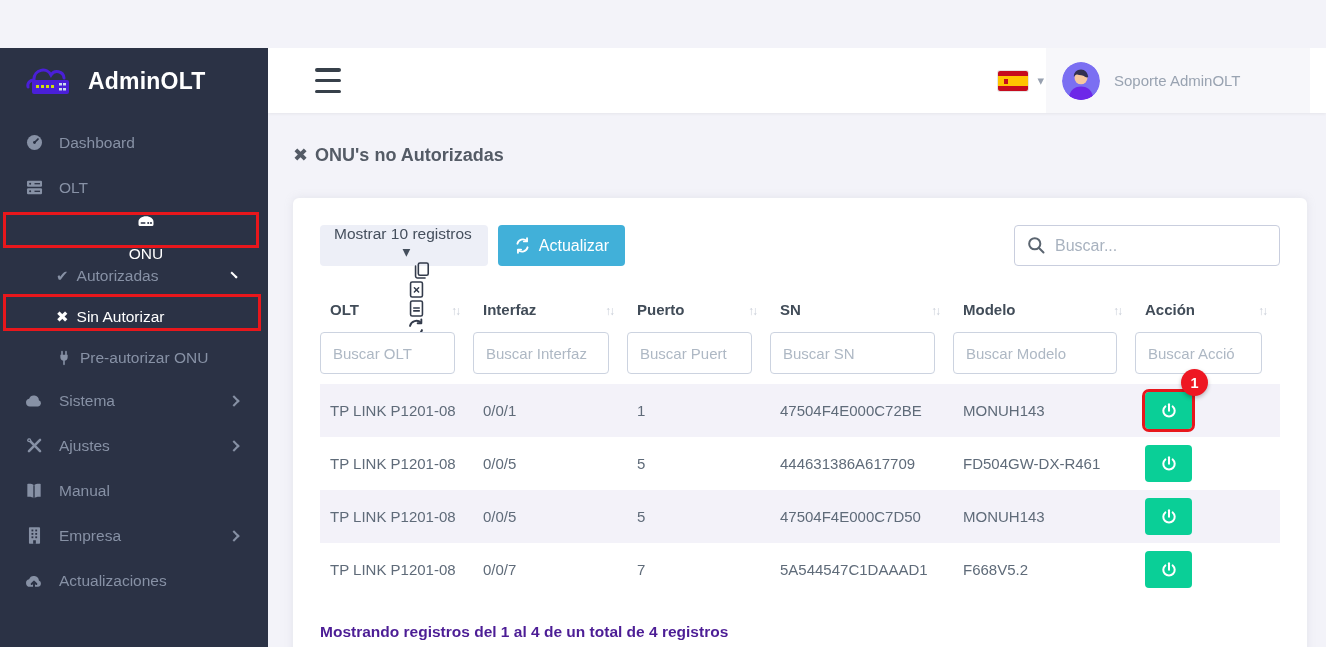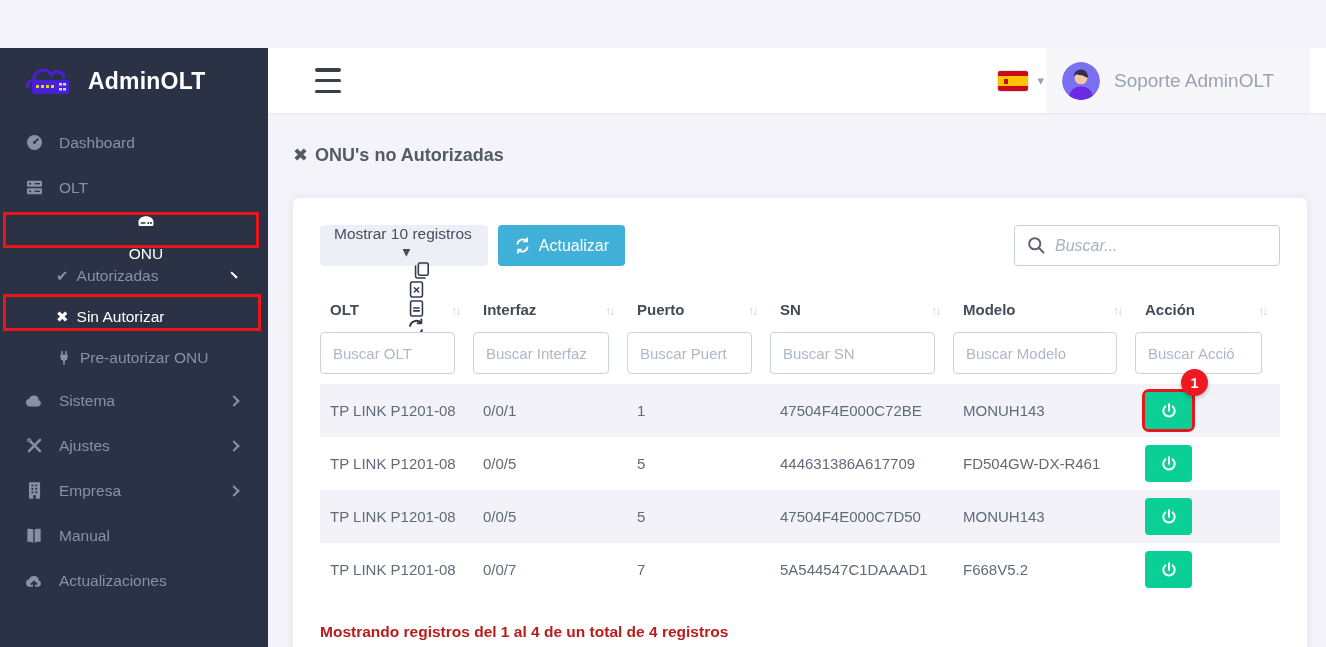--- a/index.html
+++ b/index.html
@@ -29,53 +29,53 @@
   
   .topbar { position:absolute; left:268px; top:0; width:1058px; height:65px; background:#fff; box-shadow:0 1px 3px rgba(0,0,0,.06); z-index:4; }
   .hamburger { position:absolute; left:47px; top:20px; width:26px; height:25px; display:flex; flex-direction:column; justify-content:space-between; cursor:pointer; }
   .hamburger span { display:block; height:3.5px; background:#37404a; border-radius:2px; }
   .lang { position:absolute; right:282px; top:0; height:65px; display:flex; align-items:center; gap:9px; cursor:pointer; }
   .flag { position:relative; width:30px; height:20px; border-radius:2px; background:linear-gradient(180deg,#c60b1e 0 25%,#ffc400 25% 75%,#c60b1e 75% 100%); box-shadow:0 0 0 1px rgba(0,0,0,.1); }
   .flag i { position:absolute; left:6px; top:8px; width:4px; height:5px; background:#c60b1e; }
   .caret { color:#98a1b0; font-size:13px; }
   .user-panel { position:absolute; right:16px; top:0; width:264px; height:65px; background:#f7f7fa; display:flex; align-items:center; gap:14px; padding-left:16px; cursor:pointer; }
   .avatar { width:38px; height:38px; border-radius:50%; overflow:hidden; flex:0 0 auto; }
-  .user-name { color:#99a3b1; font-size:19px; }
+  .user-name { color:#99a3b1; font-size:15px; }
 
   
   .main { position:absolute; left:268px; top:65px; width:1058px; height:582px; background:#f3f3f9; }
   .page-title { position:absolute; left:25px; top:31px; display:flex; align-items:center; gap:7px; color:#545b66; font-size:18px; font-weight:700; }
   .card { position:absolute; left:25px; top:85px; width:1014px; height:585px; background:#fff; border-radius:6px; box-shadow:0 0 10px rgba(154,161,171,.18); padding:27px 27px 0 27px; }
 
   .toolbar { display:flex; align-items:center; height:41px; }
   .length-group { display:flex; align-items:center; height:41px; background:#edeff7; border-radius:4px; padding:0 16px 0 14px; color:#454f5d; font-size:15.5px;flex-direction:column; }
   .length-label { cursor:pointer; }
   .length-caret { margin-left:7px; color:#454f5d; cursor:pointer; }
   .tool-icon { margin-left:27px; color:#333b4b; cursor:pointer; display:flex; align-items:center; }
   .tool-icon.first { margin-left:38px; }
   .btn-update { margin-left:10px; height:41px; display:flex; align-items:center; gap:8px; background:#41b0d9; color:#fff; border:none; border-radius:4px; padding:0 16px; font-size:16px; font-family:inherit; cursor:pointer; }
   .search-box { margin-left:auto; position:relative; width:266px; height:41px; }
-  .search-box input { width:100%; height:100%; border:1px solid #c9cede; border-radius:4px; padding:0 10px 0 40px; font-size:16px; color:#5f6b79; font-family:inherit; outline:none;font-style:italic; }
+  .search-box input { width:100%; height:100%; border:1px solid #c9cede; border-radius:4px; padding:0 10px 0 40px; font-size:16px; color:#5f6b79; font-family:inherit; outline:none; }
   .search-box input::placeholder { color:#a8b2bf; }
   .search-box .s-icon { position:absolute; left:12px; top:10px; color:#5b6570; }
 
   table.dt { margin-top:21px; width:960px; border-collapse:collapse; table-layout:fixed; }
   .dt th { height:45px; text-align:left; padding:0 14px 0 10px; color:#414c58; font-size:15px; font-weight:700; vertical-align:middle; cursor:pointer; }
   .sort { float:right; color:#c9ced8; font-size:12px; letter-spacing:-2px; font-weight:400; margin-top:3px; }
   .filter-row td { height:52px; padding:0 10px 8px 0; vertical-align:top; }
   .filter-row input { width:calc(100% - 8px); height:42px; border:1px solid #ccd3e0; border-radius:4px; padding:0 12px; font-size:15px; color:#737373; font-family:inherit; outline:none; background:#fff; }
   .filter-row input::placeholder { color:#aeb8c4; }
   .dt tbody td { height:53px; padding:0 10px; color:#5f6b79; font-size:15px; vertical-align:middle; }
   .dt tbody tr:nth-child(odd) { background:#f3f2f9; }
   .btn-power { position:relative; width:47px; height:37px; background:#0acf97; border:none; border-radius:4px; display:flex; align-items:center; justify-content:center; cursor:pointer; }
   .btn-power.annotated { outline:3px solid #e8171c; outline-offset:0; }
   .step-badge { position:absolute; top:-23px; right:-16px; width:27px; height:27px; border-radius:50%; background:#ee1722; color:#fff; font-size:14.5px; font-weight:700; display:flex; align-items:center; justify-content:center; z-index:8; box-shadow:0 2px 4px rgba(0,0,0,.25); }
   .action-wrap { position:relative; display:inline-block; }
 
-  .info-text { margin-top:27px; color:#b91c1c; font-size:15.5px; font-weight:700; }
+  .info-text { margin-top:27px; color:#4c1d95; font-size:15.5px; font-weight:700; }
   .pager { margin-top:10px; display:flex; justify-content:flex-end; }
   .pager .pg { height:38px; display:flex; align-items:center; padding:0 18px; background:#fff; border:5px solid #8b5cf6; color:#8a93a2; font-size:16px; cursor:pointer; }
   .pager .pg.prev { border-radius:4px 0 0 4px; border-right:none; }
   .pager .pg.next { border-radius:0 4px 4px 0; border-left:none; }
   .pager .pg.current { background:#7b10f2; border-color:#7b10f2; color:#fff; padding:0 15px; font-weight:700; }
 </style>
 </head>
 <body>
 
 <div class="app">
@@ -182,45 +182,45 @@
               <circle cx="5.3" cy="5.3" r="2.6" fill="currentColor"></circle>
               <circle cx="5.3" cy="5.3" r="1" fill="#2b3245"></circle>
             </svg>
         </span>
         <span>Ajustes</span>
         <span class="chev right"></span>
       </div>
 
       <div class="nav-item">
         <span class="mi">
+          <svg width="20" height="20" viewBox="0 0 24 24">
+              <path d="M12 5C10 3.6 7 3 4 3.5V19c3-.5 6 .1 8 1.6 2-1.5 5-2.1 8-1.6V3.5C17 3 14 3.6 12 5z" fill="currentColor"></path>
+              <path d="M12 5v15.5" stroke="#2b3245" stroke-width="1.6"></path>
+            </svg>
+        </span>
+        <span>Manual</span>
+      </div>
+
+      <div class="nav-item">
+        <span class="mi">
           <svg width="17" height="19" viewBox="0 0 20 24">
               <rect x="3" y="1.5" width="14" height="21" rx="1" fill="currentColor"></rect>
               <g fill="#2b3245">
                 <rect x="6.2" y="4.5" width="2.3" height="2.3"></rect>
                 <rect x="11" y="4.5" width="2.3" height="2.3"></rect>
                 <rect x="6.2" y="8.8" width="2.3" height="2.3"></rect>
                 <rect x="11" y="8.8" width="2.3" height="2.3"></rect>
                 <rect x="6.2" y="13.1" width="2.3" height="2.3"></rect>
                 <rect x="11" y="13.1" width="2.3" height="2.3"></rect>
                 <rect x="8.3" y="18" width="3.4" height="4.5"></rect>
               </g>
             </svg>
         </span>
         <span>Empresa</span>
         <span class="chev right"></span>
-      </div>
-
-      <div class="nav-item">
-        <span class="mi">
-          <svg width="20" height="20" viewBox="0 0 24 24">
-              <path d="M12 5C10 3.6 7 3 4 3.5V19c3-.5 6 .1 8 1.6 2-1.5 5-2.1 8-1.6V3.5C17 3 14 3.6 12 5z" fill="currentColor"></path>
-              <path d="M12 5v15.5" stroke="#2b3245" stroke-width="1.6"></path>
-            </svg>
-        </span>
-        <span>Manual</span>
       </div>
 
       <div class="nav-item">
         <span class="mi">
           <svg width="20" height="20" viewBox="0 0 24 24">
               <path d="M7 19a4.6 4.6 0 0 1-.9-9.1A6.1 6.1 0 0 1 17.9 11.5a3.9 3.9 0 0 1-.9 7.5z" fill="currentColor"></path>
               <path d="M12 20.5v-6.5" stroke="#2b3245" stroke-width="2.4" stroke-linecap="round"></path>
               <path d="M9.2 15.6l2.8-2.8 2.8 2.8" fill="none" stroke="#2b3245" stroke-width="2.4" stroke-linecap="round" stroke-linejoin="round"></path>
             </svg>
         </span>

